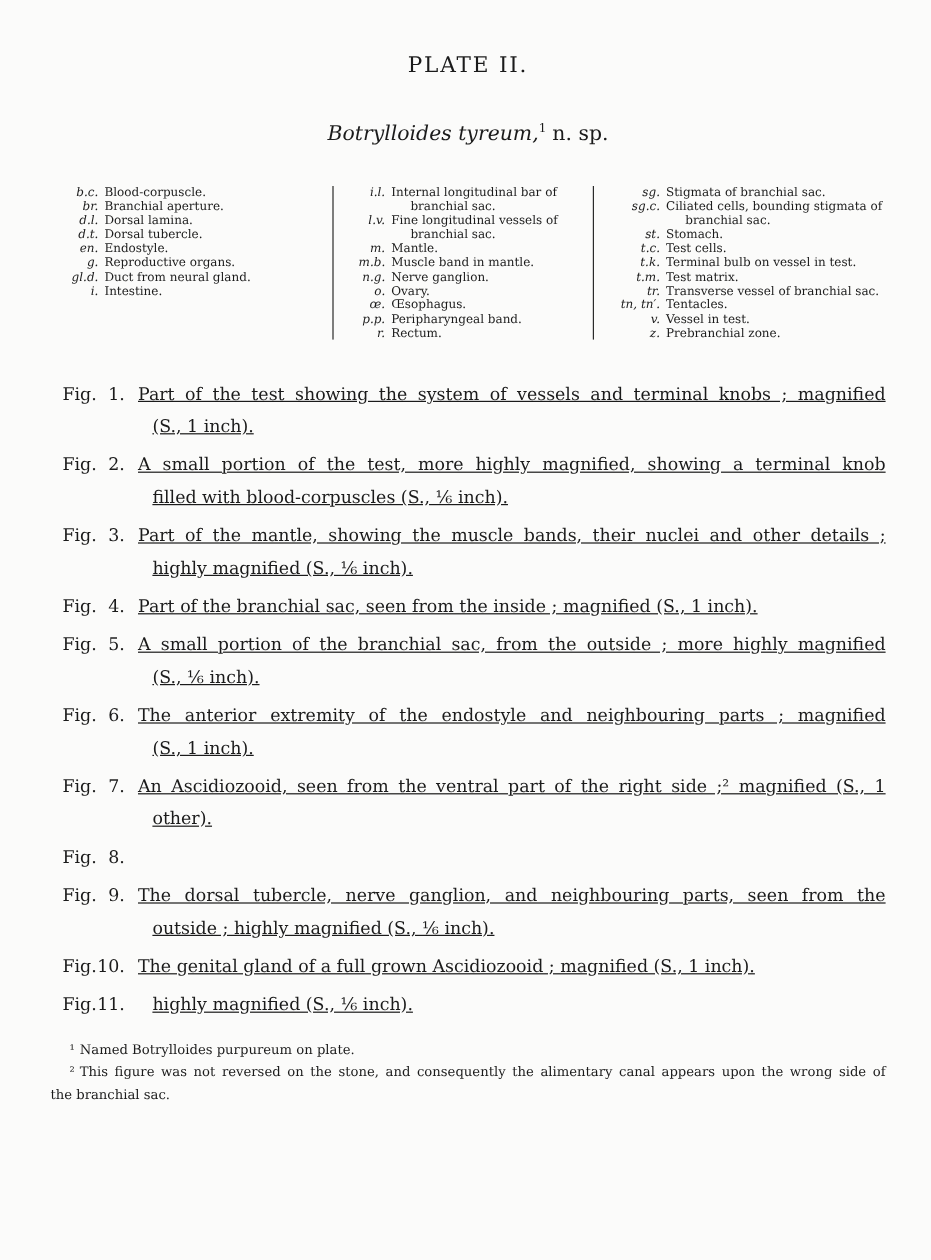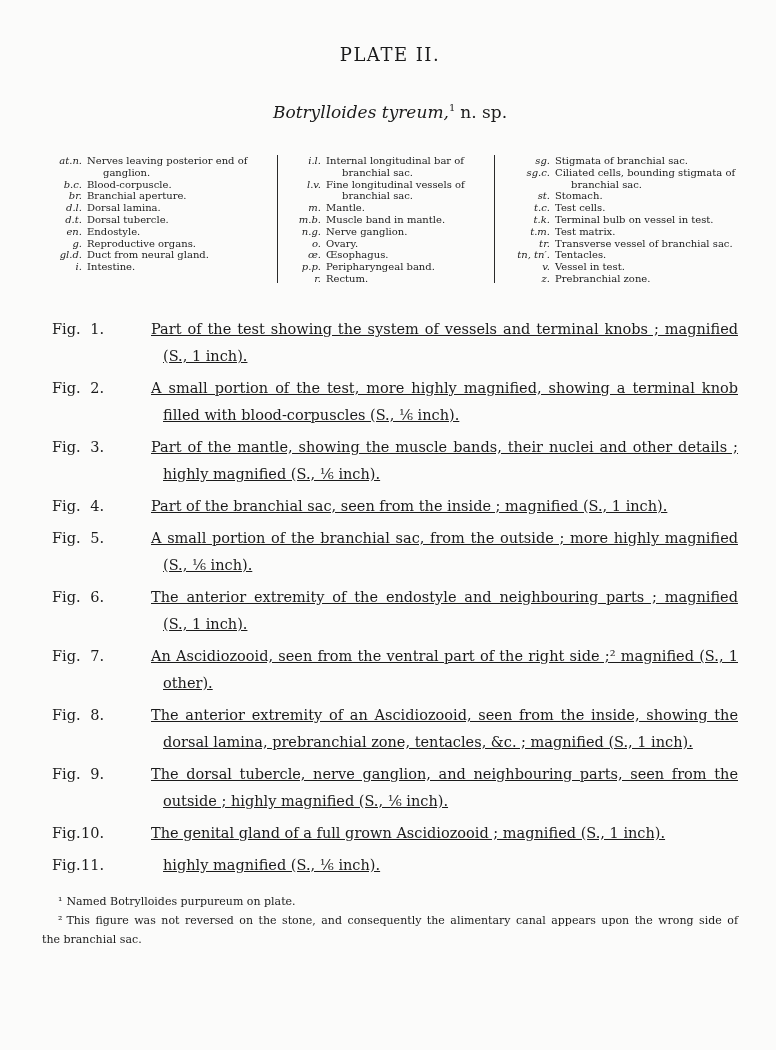--- a/index.html
+++ b/index.html
@@ -65,21 +65,20 @@
     padding-left: 16px;
     text-indent: -16px;
   }
   
   .figures { margin-top: 31px; }
   .fig-row {
     display: flex;
     font-size: 14.5px;
     line-height: 27px;
     margin-bottom: 5px;
-    gap: 36px;
   }
   .fig-label {
     flex: 0 0 52px;
     margin-left: 10px;
     display: flex;
     justify-content: space-between;
     white-space: nowrap;
   }
   .fig-text { flex: 1; margin-left: 11px; text-decoration: underline; }
   .fig-line.stretch {
@@ -108,24 +107,20 @@
 
   <div class="plate-title">PLATE II.</div>
 
   <div class="species-heading">
     <span class="sp-italic">Botrylloides tyreum,</span><span class="sp-sup">1</span><span class="sp-suffix">n. sp.</span>
   </div>
 
   <div class="abbrevs">
     <div class="abbr-col abbr-col-1">
 
-        <div class="abbr-row">
-          <span class="abbr-label">at.n.</span>
-          <span class="abbr-text">Nerves leaving posterior end of ganglion.</span>
-        </div>
 
         <div class="abbr-row">
           <span class="abbr-label">b.c.</span>
           <span class="abbr-text">Blood-corpuscle.</span>
         </div>
 
         <div class="abbr-row">
           <span class="abbr-label">br.</span>
           <span class="abbr-text">Branchial aperture.</span>
         </div>
@@ -338,24 +333,20 @@
         <span class="fig-text">
           <div class="fig-line stretch">An Ascidiozooid, seen from the ventral part of the right side ;² magnified (S., 1</div>
           <div class="fig-line cont">other).</div>
         </span>
       </div>
 
       <div class="fig-row">
         <span class="fig-label">
           <span>Fig.</span>
           <span>8.</span>
-        </span>
-        <span class="fig-text">
-          <div class="fig-line stretch">The anterior extremity of an Ascidiozooid, seen from the inside, showing the</div>
-          <div class="fig-line cont">dorsal lamina, prebranchial zone, tentacles, &amp;c. ; magnified (S., 1 inch).</div>
         </span>
       </div>
 
       <div class="fig-row">
         <span class="fig-label">
           <span>Fig.</span>
           <span>9.</span>
         </span>
         <span class="fig-text">
           <div class="fig-line stretch">The dorsal tubercle, nerve ganglion, and neighbouring parts, seen from the</div>

